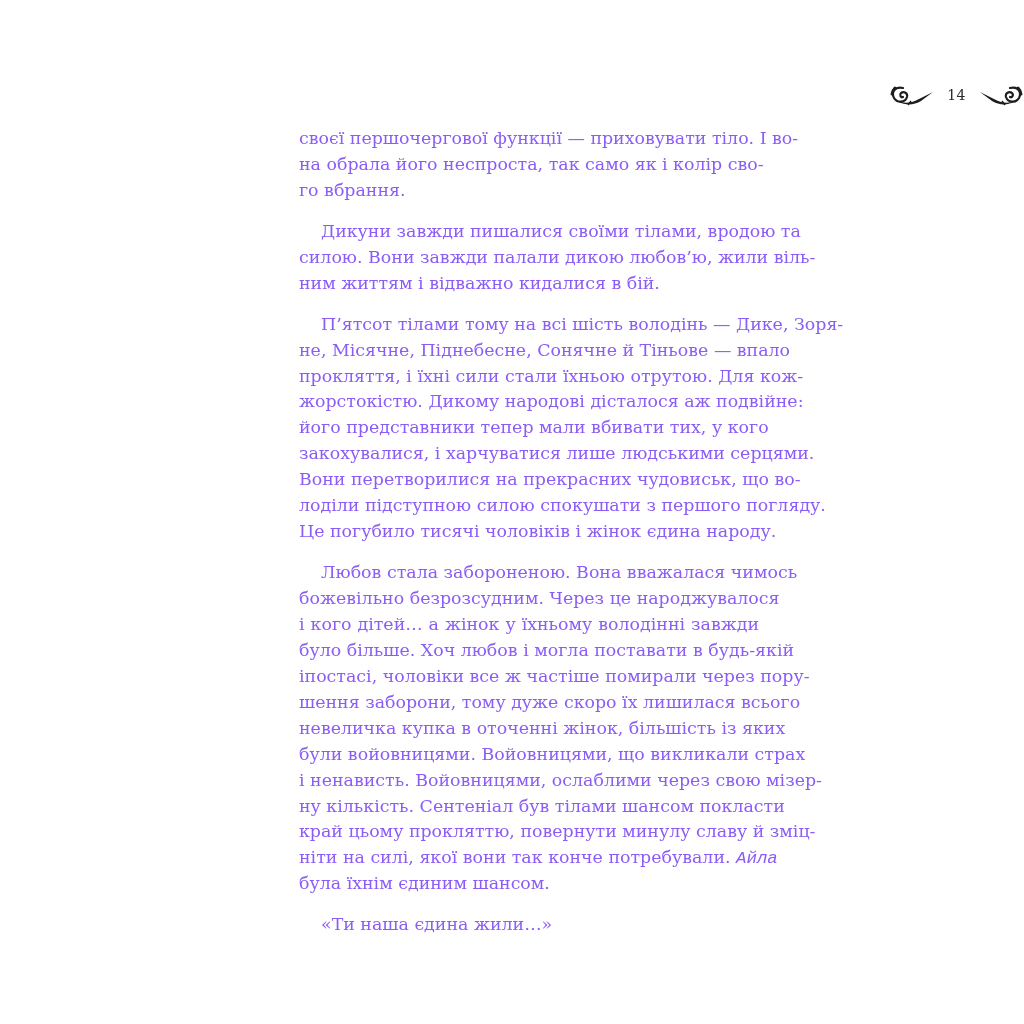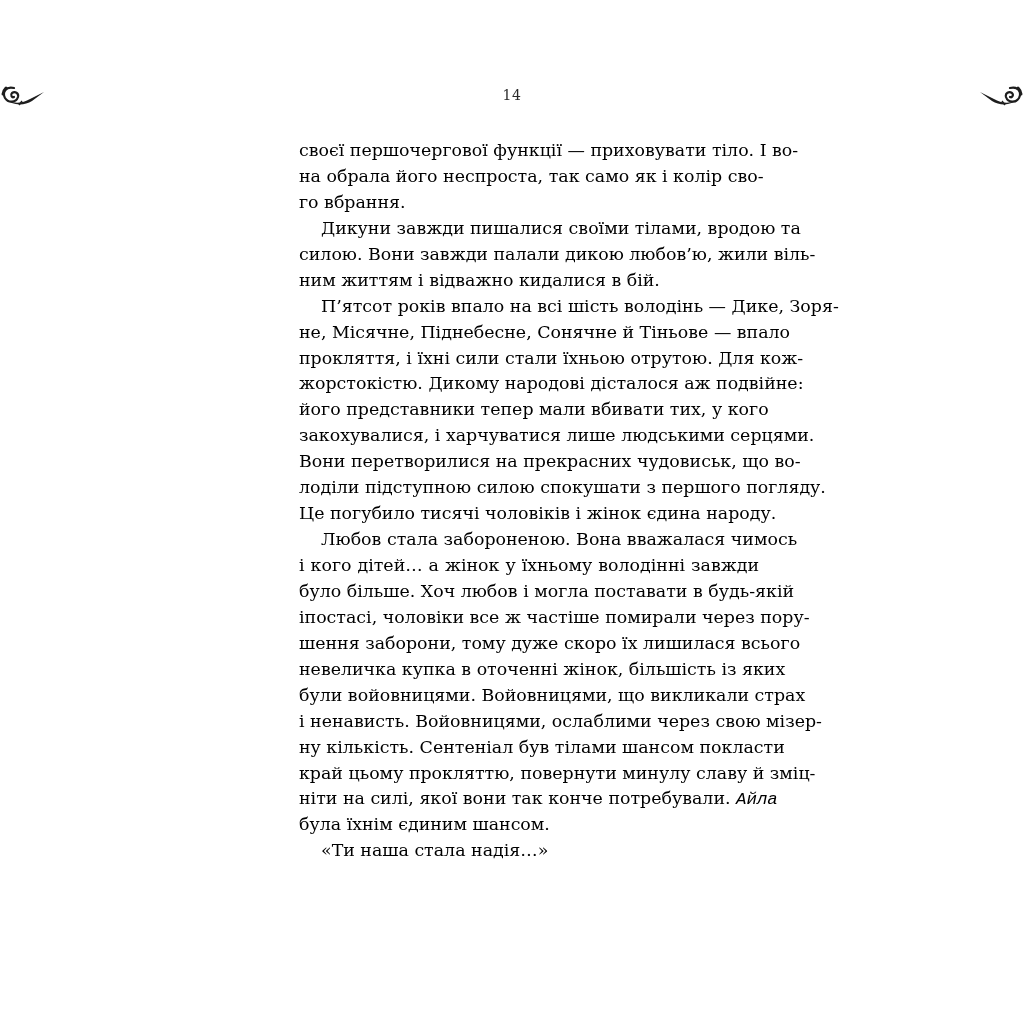--- a/index.html
+++ b/index.html
@@ -19,58 +19,59 @@
       width: 1024px; height: 1024px;
       background: #ffffff;
     }
     .folio {
       position: absolute;
       top: 80px;
       left: 0;
       width: 1024px;
       height: 30px;
       display: flex;
-      justify-content: space-between;
+      justify-content: flex-end;
       align-items: center;
       gap: 8px;
     }
     .orn {
       width: 46px;
       height: 26px;
       display: block;
     }
     .page-num {
       font-family: "DejaVu Serif", serif;
       font-size: 14px;
       color: #2a2a2a;
       letter-spacing: 0.5px;
       padding: 0 4px;
     }
     .text-block {
       position: absolute;
       left: 299px;
-      top: 138px;
+      top: 126px;
       width: 460px;
       font-family: "DejaVu Serif", serif;
       font-size: 17.4px;
       line-height: 25.95px;
-      color: #000000;
+      color: #8b5cf6;
     }
     .line {
       display: block;
       white-space: nowrap;
       text-align: justify;
       text-align-last: justify;
       height: 25.95px;
     }
     .line.last {
       text-align-last: left;
     }
     .line.indent {
       padding-left: 22px;
+      margin-top: 15px;
     }
     .it {
       font-style: italic;
       font-family: Liberation Mono, monospace;
     }
   </style>
 </head>
 <body>
 
 <div class="page">
@@ -91,37 +92,38 @@
     </svg>
   </div>
 
   <div class="text-block" id="text-block">
       <span class="line"><span>своєї першочергової функції — приховувати тіло. І во-</span></span>
       <span class="line"><span>на обрала його неспроста, так само як і колір сво-</span></span>
       <span class="line last"><span>го вбрання.</span></span>
       <span class="line indent"><span>Дикуни завжди пишалися своїми тілами, вродою та</span></span>
       <span class="line"><span>силою. Вони завжди палали дикою любов’ю, жили віль-</span></span>
       <span class="line last"><span>ним життям і відважно кидалися в бій.</span></span>
-      <span class="line indent"><span>П’ятсот років впало на всі шість володінь — Дике, Зоря-</span></span>
+      <span class="line indent"><span>П’ятсот тілами тому на всі шість володінь — Дике, Зоря-</span></span>
       <span class="line"><span>не, Місячне, Піднебесне, Сонячне й Тіньове — впало</span></span>
       <span class="line"><span>прокляття, і їхні сили стали їхньою отрутою. Для кож-</span></span>
       <span class="line"><span>жорстокістю. Дикому народові дісталося аж подвійне:</span></span>
       <span class="line"><span>його представники тепер мали вбивати тих, у кого</span></span>
       <span class="line"><span>закохувалися, і харчуватися лише людськими серцями.</span></span>
       <span class="line"><span>Вони перетворилися на прекрасних чудовиськ, що во-</span></span>
       <span class="line"><span>лоділи підступною силою спокушати з першого погляду.</span></span>
       <span class="line last"><span>Це погубило тисячі чоловіків і жінок єдина народу.</span></span>
       <span class="line indent"><span>Любов стала забороненою. Вона вважалася чимось</span></span>
+      <span class="line"><span>божевільно безрозсудним. Через це народжувалося</span></span>
       <span class="line"><span>і кого дітей… а жінок у їхньому володінні завжди</span></span>
       <span class="line"><span>було більше. Хоч любов і могла поставати в будь-якій</span></span>
       <span class="line"><span>іпостасі, чоловіки все ж частіше помирали через пору-</span></span>
       <span class="line"><span>шення заборони, тому дуже скоро їх лишилася всього</span></span>
       <span class="line"><span>невеличка купка в оточенні жінок, більшість із яких</span></span>
       <span class="line"><span>були войовницями. Войовницями, що викликали страх</span></span>
       <span class="line"><span>і ненависть. Войовницями, ослаблими через свою мізер-</span></span>
       <span class="line"><span>ну кількість. Сентеніал був тілами шансом покласти</span></span>
       <span class="line"><span>край цьому прокляттю, повернути минулу славу й зміц-</span></span>
       <span class="line"><span>ніти на силі, якої вони так конче потребували.</span> <span class="it">Айла</span></span>
       <span class="line last"><span>була їхнім єдиним шансом.</span></span>
-      <span class="line indent last"><span>«Ти наша стала надія…»</span></span>
+      <span class="line indent last"><span>«Ти наша єдина жили…»</span></span>
     </div>
 
 </div>
 
 </body></html>

